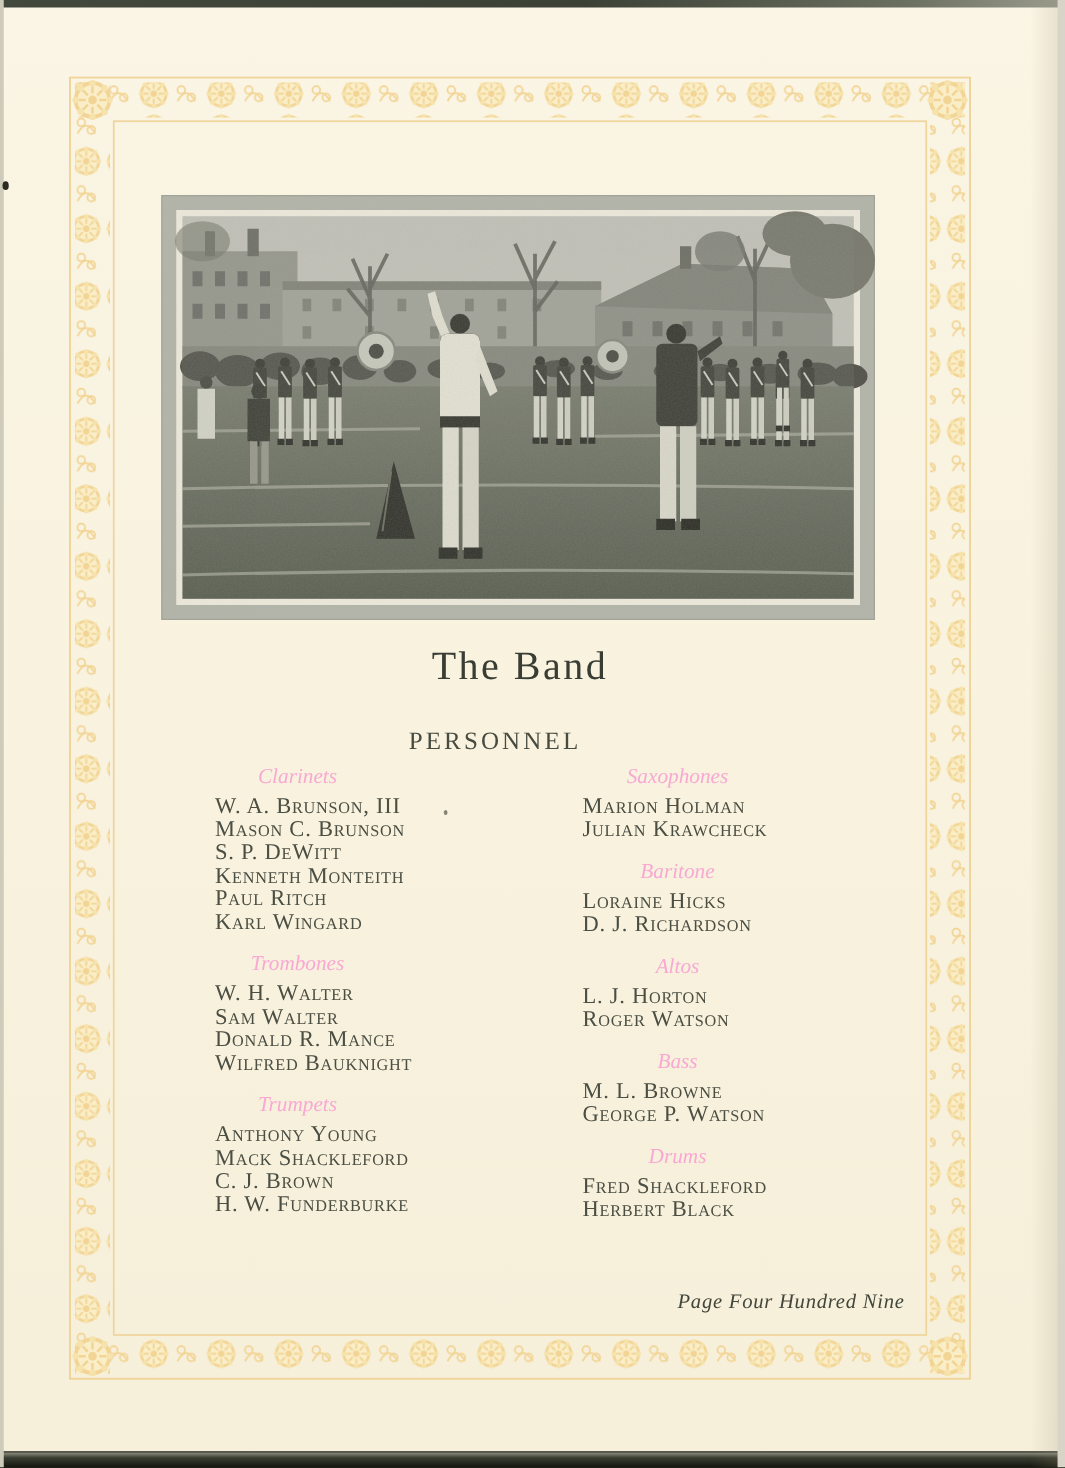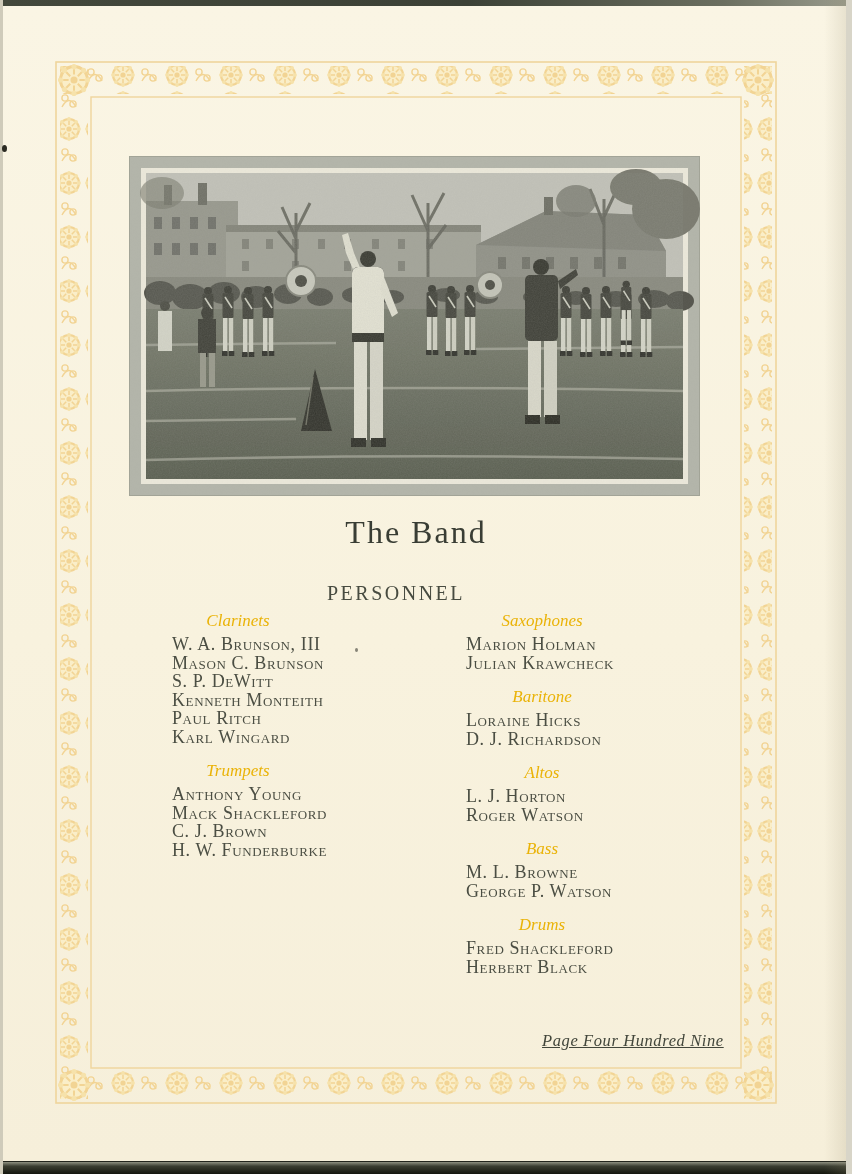--- a/index.html
+++ b/index.html
@@ -21,32 +21,32 @@
   .photo-wrap{position:absolute;left:129px;top:156px;width:571px;height:340px;}
 
   .title{position:absolute;left:0;top:514px;width:832px;text-align:center;
          font-size:32px;letter-spacing:2px;color:#393d34;}
   .subtitle{position:absolute;left:0;top:582px;width:792px;text-align:center;
          font-size:20px;letter-spacing:2.5px;color:#474b40;}
 
   .pcol{position:absolute;top:611px;}
   .pcol-left{left:150px;width:260px;}
   .pcol-right{left:442px;width:260px;}
-  .phead{font-style:italic;font-size:17px;line-height:19px;color:#eab308;
+  .phead{font-style:italic;font-size:17px;line-height:19px;color:#f9a8d4;
          text-align:center;margin:15px 0 5px 0;}
   .pcol-left .phead{width:176px;}
   .pcol-right .phead{width:180px;margin-left:10px;}
   .psection:first-child .phead{margin-top:0;}
   .pname{font-variant:small-caps;font-size:18px;line-height:18.5px;
          letter-spacing:0.6px;color:#4b4e43;white-space:nowrap;font-family:Liberation Serif, serif;}
   .pcol-left .pname{padding-left:22px;}
   .pcol-right .pname{padding-left:24px;}
 
   .pagenum{position:absolute;left:542px;top:1031px;width:220px;
-           font-style:italic;font-size:16.5px;letter-spacing:0.6px;color:#42463b;text-decoration:underline;}
+           font-style:italic;font-size:16.5px;letter-spacing:0.6px;color:#42463b;}
 </style>
 </head>
 <body>
 
 <div class="page"></div>
 <div class="strip-top"></div>
 <div class="strip-bottom"></div>
 <div class="edge-left"></div>
 <div class="edge-right"></div>
 <div class="right-shade"></div>
@@ -280,20 +280,27 @@
     <div class="psection">
       <div class="phead">Clarinets</div>
       <div class="pname">W. A. Brunson, III</div>
       <div class="pname">Mason C. Brunson</div>
       <div class="pname">S. P. DeWitt</div>
       <div class="pname">Kenneth Monteith</div>
       <div class="pname">Paul Ritch</div>
       <div class="pname">Karl Wingard</div>
     </div>
     <div class="psection">
+      <div class="phead">Trombones</div>
+      <div class="pname">W. H. Walter</div>
+      <div class="pname">Sam Walter</div>
+      <div class="pname">Donald R. Mance</div>
+      <div class="pname">Wilfred Bauknight</div>
+    </div>
+    <div class="psection">
       <div class="phead">Trumpets</div>
       <div class="pname">Anthony Young</div>
       <div class="pname">Mack Shackleford</div>
       <div class="pname">C. J. Brown</div>
       <div class="pname">H. W. Funderburke</div>
     </div>
   </div>
 <div class="pcol pcol-right" id="col-right">
     <div class="psection">
       <div class="phead">Saxophones</div>

